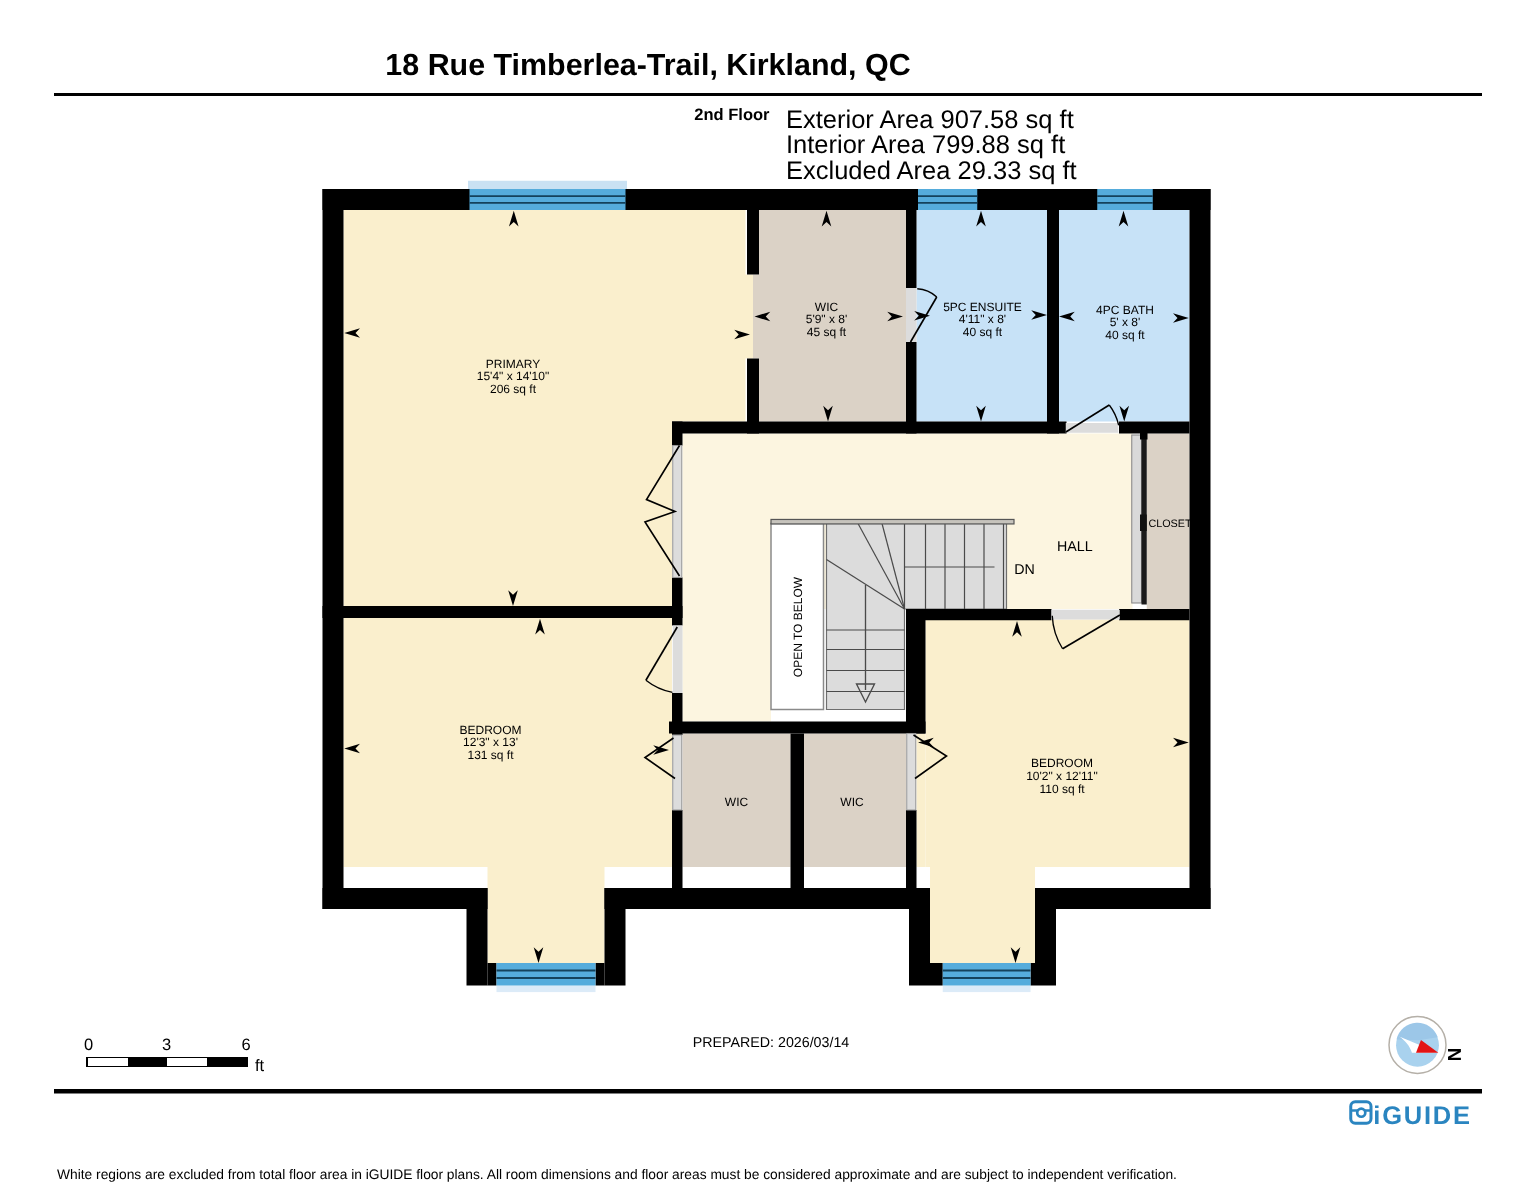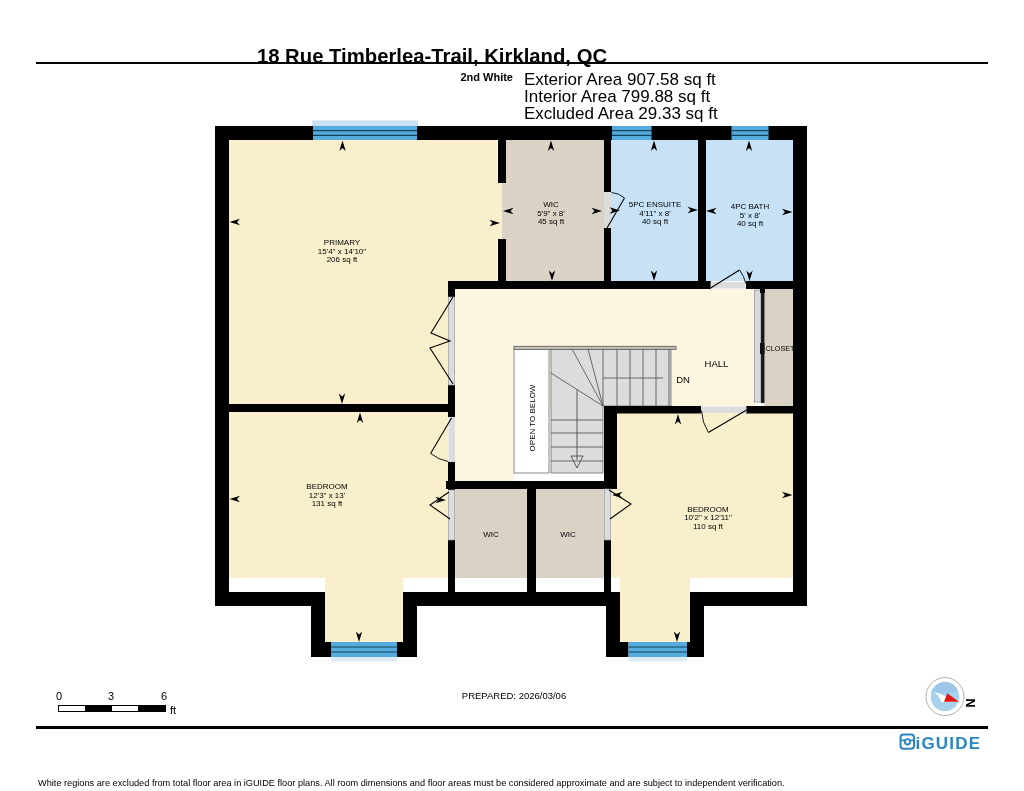--- a/index.html
+++ b/index.html
@@ -2,25 +2,25 @@
 <html><head>
 <meta charset="utf-8">
 <style>
   html,body{margin:0;padding:0;}
   body{width:1024px;height:791px;background:#ffffff;font-family:"Liberation Sans",sans-serif;position:relative;overflow:hidden;}
   .abs{position:absolute;}
 </style>
 </head>
 <body>
 
-<div class="abs" style="left:0;top:33px;width:864px;text-align:center;font-size:20.3px;font-weight:bold;color:#000;margin-top:12px;">18 Rue Timberlea-Trail, Kirkland, QC</div>
+<div class="abs" style="left:0;top:33px;width:864px;text-align:center;font-size:20.3px;font-weight:bold;color:#000;">18 Rue Timberlea-Trail, Kirkland, QC</div>
 
 <div class="abs" style="left:36px;top:62px;width:952px;height:2px;background:#000;"></div>
 
-<div class="abs" style="left:313px;top:71px;width:200px;text-align:right;font-size:11px;font-weight:bold;color:#000;">2nd White</div>
+<div class="abs" style="left:313px;top:71px;width:200px;text-align:right;font-size:11px;font-weight:bold;color:#000;">2nd Floor</div>
 
 <div class="abs" style="left:524px;top:71px;font-size:17px;color:#000;line-height:17px;">Exterior Area 907.58 sq ft<br>Interior Area 799.88 sq ft<br>Excluded Area 29.33 sq ft</div>
 
 <svg class="abs" style="left:0;top:0;" width="1024" height="791" viewBox="0 0 1024 791">
   <g id="fills">
 
     <path d="M229,140 H497 V281 H448 V404 H229 Z" fill="#FAEFCD"></path>
 
     <rect x="496" y="183" width="6" height="56" fill="#FAEFCD"></rect>
     <rect x="502" y="183" width="5" height="56" fill="#DBD2C6"></rect>
@@ -339,17 +339,17 @@
     <g fill="none" stroke="#2A85C0">
       <rect x="900.5" y="734.5" width="13.5" height="14.3" rx="3" stroke-width="2"></rect>
       <line x1="901" y1="740.3" x2="913.5" y2="740.3" stroke-width="1.7"></line>
       <circle cx="907.5" cy="741.8" r="2.7" stroke-width="1.8" fill="#fff"></circle>
     </g>
 
     <text x="915.5" y="749.3" font-family="Liberation Sans, sans-serif" font-size="17px" fill="#2A85C0" font-weight="bold" letter-spacing="1.2">iGUIDE</text>
   </g>
 </svg>
 
-<div class="abs" style="left:414px;top:690px;width:200px;text-align:center;font-size:9.5px;color:#000;">PREPARED: 2026/03/06</div>
+<div class="abs" style="left:414px;top:690px;width:200px;text-align:center;font-size:9.5px;color:#000;">PREPARED: 2026/03/14</div>
 
 <div class="abs" style="left:36px;top:726px;width:952px;height:2.5px;background:#000;"></div>
 
 <div class="abs" style="left:38px;top:734px;font-size:9.2px;color:#000;margin-top:44px;">White regions are excluded from total floor area in iGUIDE floor plans. All room dimensions and floor areas must be considered approximate and are subject to independent verification.</div>
 
 </body></html>

